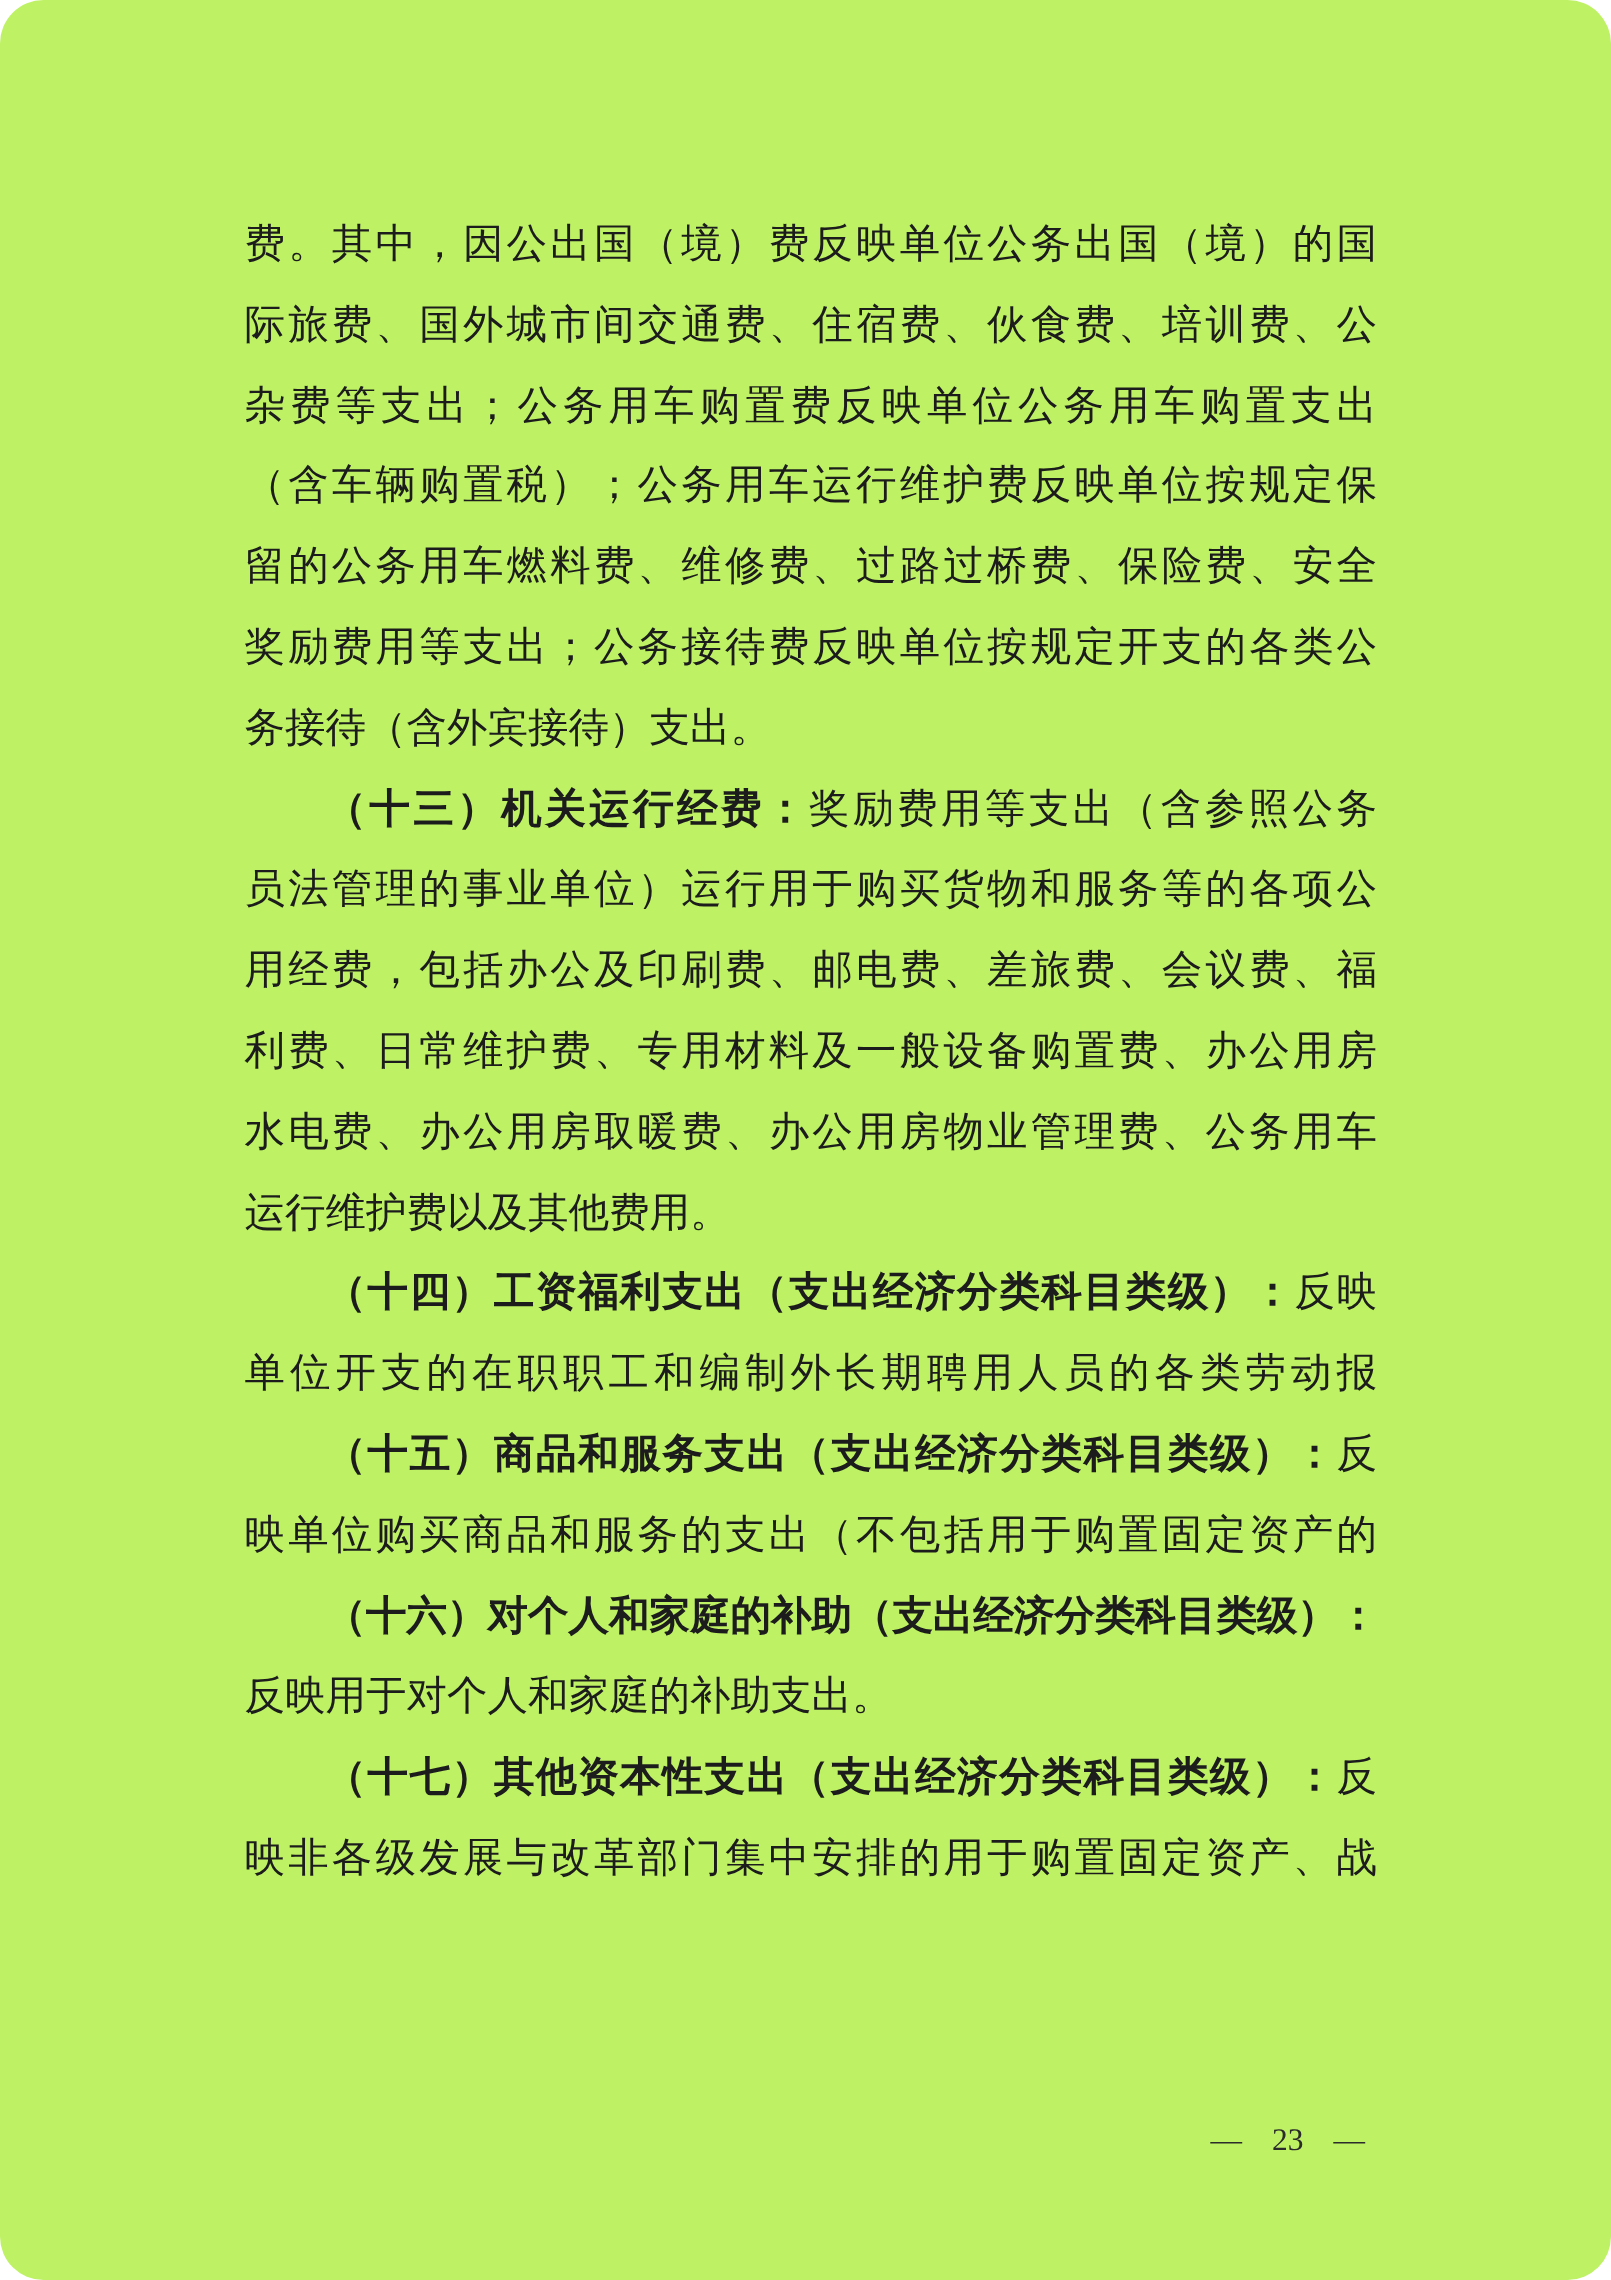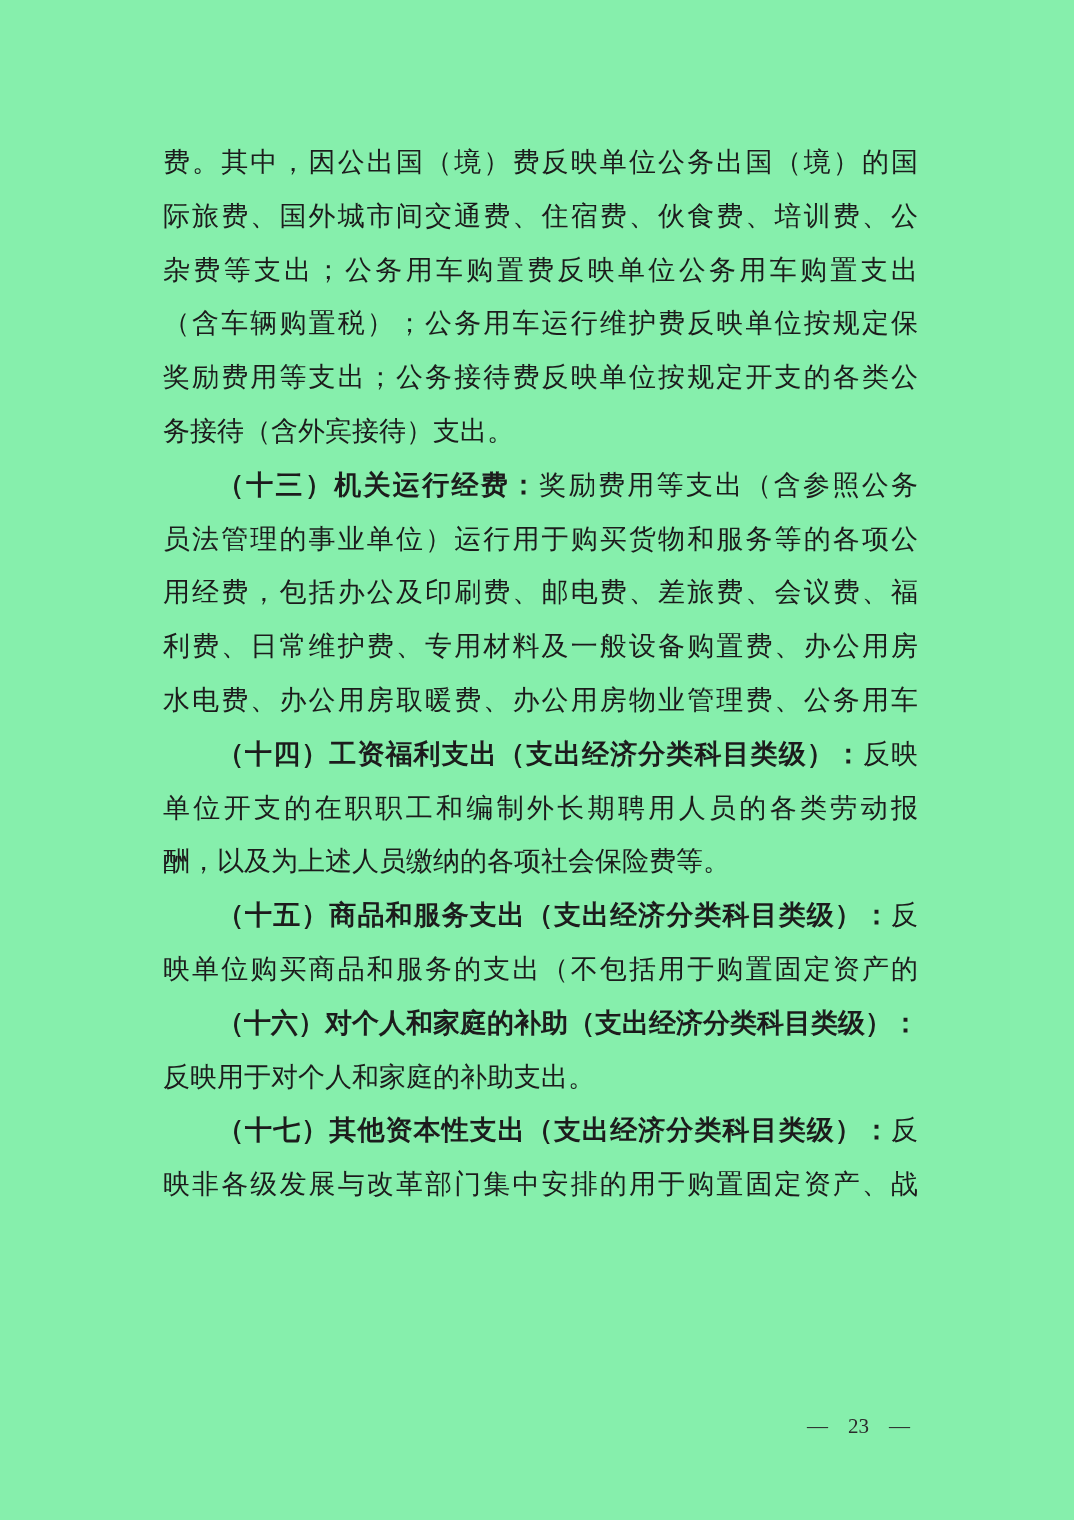--- a/index.html
+++ b/index.html
@@ -4,24 +4,25 @@
 <style>
   html, body {
     margin: 0;
     padding: 0;
     background: #ffffff;
   }
   .page {
     position: relative;
     width: 1074px;
     height: 1520px;
-    background: #86efac;
+    background: #bef264;
     overflow: hidden;
     font-family: "Liberation Serif", "DejaVu Serif", serif;
     color: #1c1c1c;
+    border-radius: 29px;
   }
   .textblock {
     position: absolute;
     left: 163px;
     top: 136px;
     width: 755px;
     font-size: 27px;
     line-height: 53.8px;
   }
   .line {
@@ -61,30 +62,31 @@
 </head>
 <body>
 
 <div class="page">
 
   <div class="textblock">
       <div class="line"><span>费。其中，因公出国（境）费反映单位公务出国（境）的国</span></div>
       <div class="line"><span>际旅费、国外城市间交通费、住宿费、伙食费、培训费、公</span></div>
       <div class="line"><span>杂费等支出；公务用车购置费反映单位公务用车购置支出</span></div>
       <div class="line"><span>（含车辆购置税）；公务用车运行维护费反映单位按规定保</span></div>
+      <div class="line"><span>留的公务用车燃料费、维修费、过路过桥费、保险费、安全</span></div>
       <div class="line"><span>奖励费用等支出；公务接待费反映单位按规定开支的各类公</span></div>
       <div class="line endline"><span>务接待（含外宾接待）支出。</span></div>
       <div class="line indent"><span class="bold">（十三）机关运行经费：</span><span>奖励费用等支出（含参照公务</span></div>
       <div class="line"><span>员法管理的事业单位）运行用于购买货物和服务等的各项公</span></div>
       <div class="line"><span>用经费，包括办公及印刷费、邮电费、差旅费、会议费、福</span></div>
       <div class="line"><span>利费、日常维护费、专用材料及一般设备购置费、办公用房</span></div>
       <div class="line"><span>水电费、办公用房取暖费、办公用房物业管理费、公务用车</span></div>
+      <div class="line endline"><span>运行维护费以及其他费用。</span></div>
       <div class="line indent"><span class="bold">（十四）工资福利支出（支出经济分类科目类级）：</span><span>反映</span></div>
       <div class="line"><span>单位开支的在职职工和编制外长期聘用人员的各类劳动报</span></div>
-      <div class="line endline"><span>酬，以及为上述人员缴纳的各项社会保险费等。</span></div>
       <div class="line indent"><span class="bold">（十五）商品和服务支出（支出经济分类科目类级）：</span><span>反</span></div>
       <div class="line"><span>映单位购买商品和服务的支出（不包括用于购置固定资产的</span></div>
       <div class="line indent"><span class="bold">（十六）对个人和家庭的补助（支出经济分类科目类级）：</span></div>
       <div class="line endline"><span>反映用于对个人和家庭的补助支出。</span></div>
       <div class="line indent"><span class="bold">（十七）其他资本性支出（支出经济分类科目类级）：</span><span>反</span></div>
       <div class="line"><span>映非各级发展与改革部门集中安排的用于购置固定资产、战</span></div>
     </div>
 
   <div class="footer">
     <span class="dash">—</span><span class="pnum">23</span><span class="dash">—</span>

